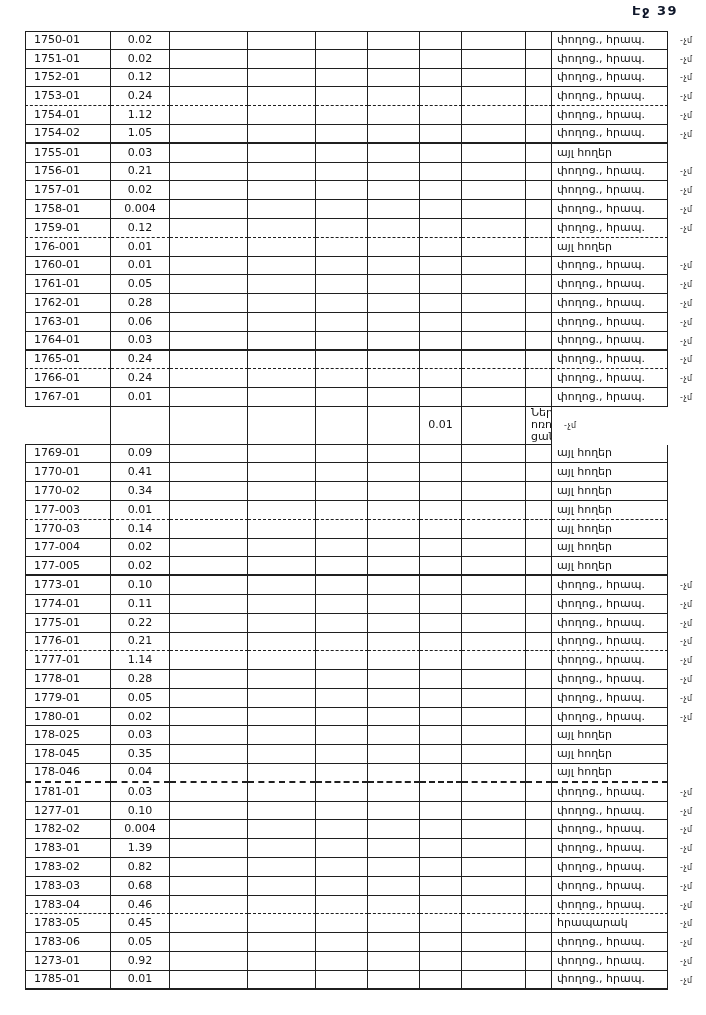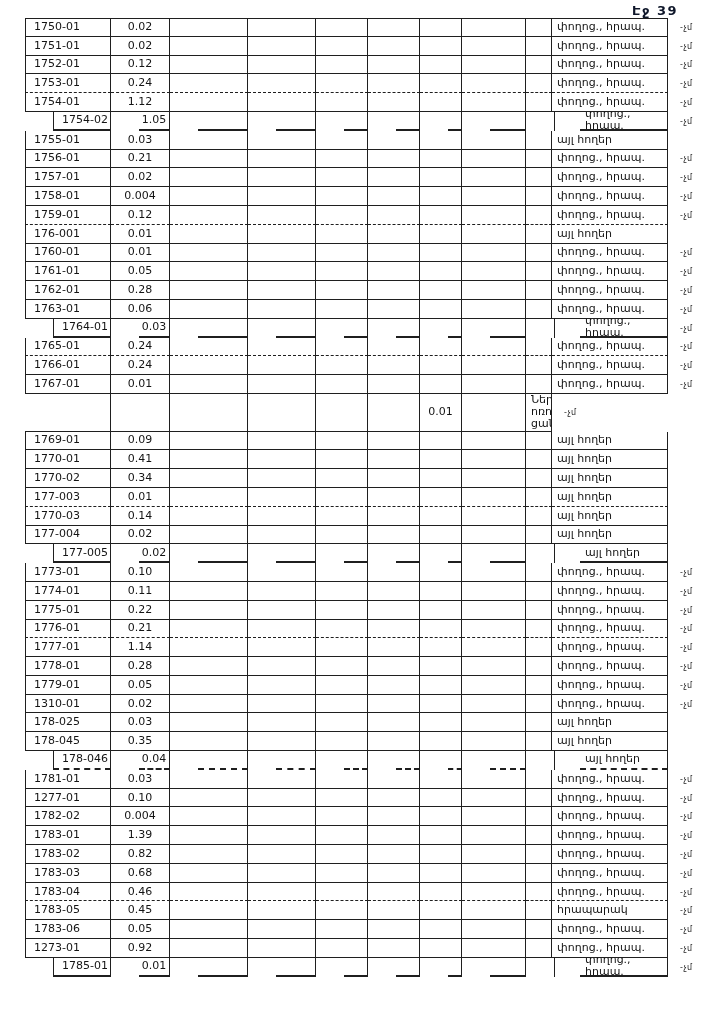--- a/index.html
+++ b/index.html
@@ -14,21 +14,21 @@
   .page-number{
     position:absolute;
     top:3px;right:28px;
     font-size:13px;
     font-weight:bold;
     letter-spacing:1.5px;
     color:#0f172a;
   }
   .table-wrap{
     position:absolute;
-    left:25px;top:18px;
+    left:25px;top:31px;
   }
   .row{
     display:grid;
     grid-template-columns:86px 59px 78px 68px 52px 52px 42px 64px 26px 116px 36px;
     height:18.8px;
     box-sizing:border-box;
   }
   .row.tall{height:37.6px;}
   .cell{
     box-sizing:border-box;
@@ -51,21 +51,21 @@
     align-items:center;
     justify-content:flex-start;
     padding-left:12px;
     font-size:8px;
     color:#2a2a2a;
     letter-spacing:0.5px;
     text-align:right;
   }
   
   .row:nth-child(7n+4) .cell{border-bottom-style:dashed;}
-  .row:nth-child(11n+6) .cell{border-bottom-width:2px;margin-left:28px;}
+  .row:nth-child(11n+6) .cell{border-bottom-width:2px;}
 </style>
 </head>
 <body>
 
 <div class="page-number">Էջ 39</div>
 
 <div class="table-wrap">
   <div id="table-body">
       <div class="row">
     <div class="cell c-id">1750-01</div>
@@ -515,21 +515,21 @@
     <div class="cell"></div>
     <div class="cell"></div>
     <div class="cell"></div>
     <div class="cell"></div>
     <div class="cell c-extra"></div>
     <div class="cell c-narrow"></div>
     <div class="cell c-usage">փողոց., հրապ.</div>
     <div class="note">-չմ</div>
   </div>
       <div class="row">
-    <div class="cell c-id">1310-01</div>
+    <div class="cell c-id">1780-01</div>
     <div class="cell c-area">0.02</div>
     <div class="cell"></div>
     <div class="cell"></div>
     <div class="cell"></div>
     <div class="cell"></div>
     <div class="cell"></div>
     <div class="cell c-extra"></div>
     <div class="cell c-narrow"></div>
     <div class="cell c-usage">փողոց., հրապ.</div>
     <div class="note">-չմ</div>

